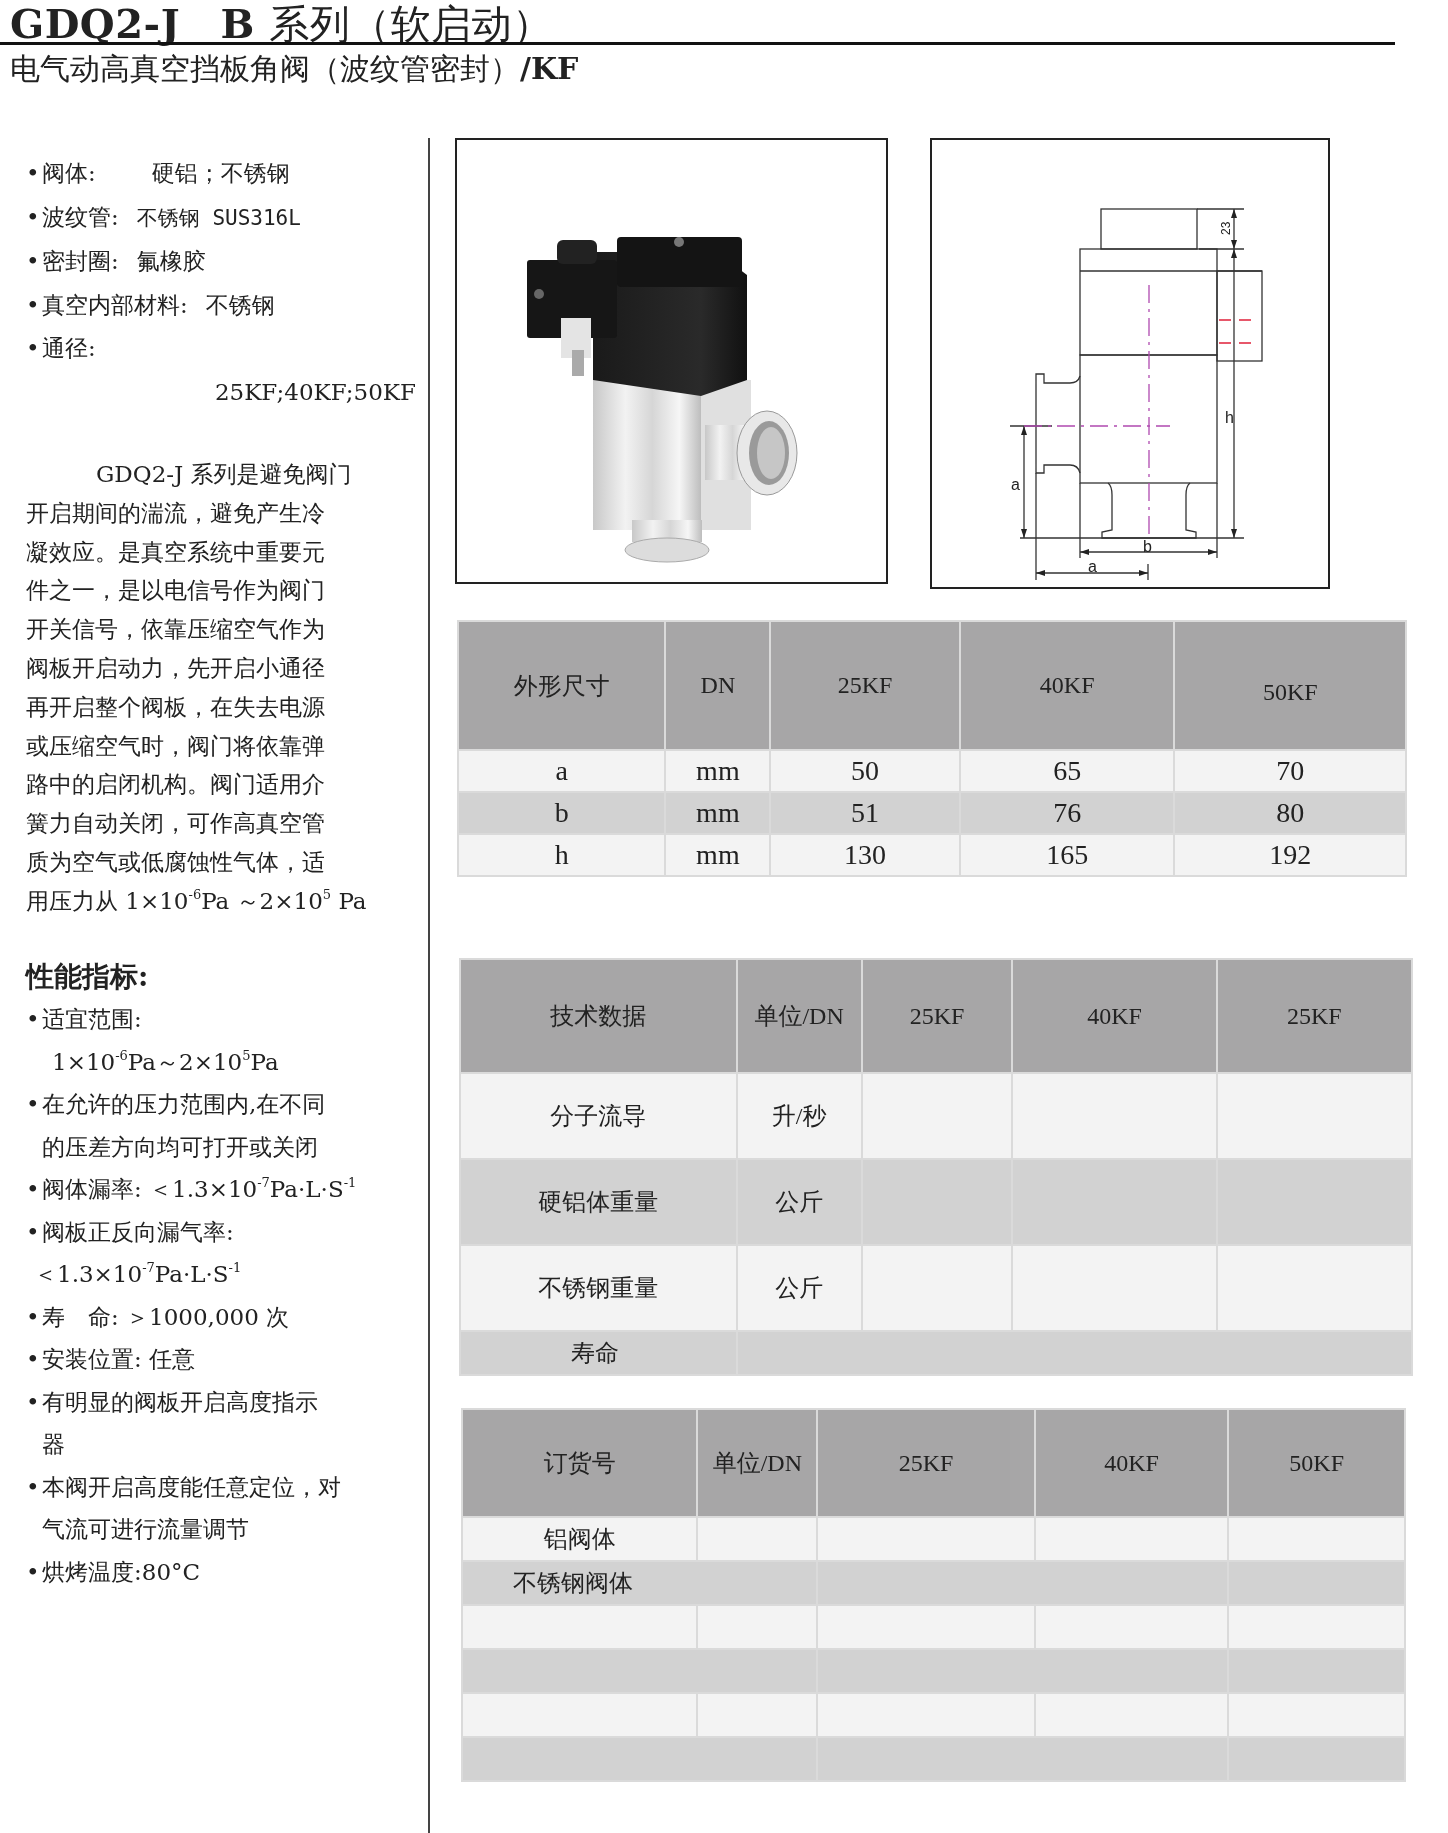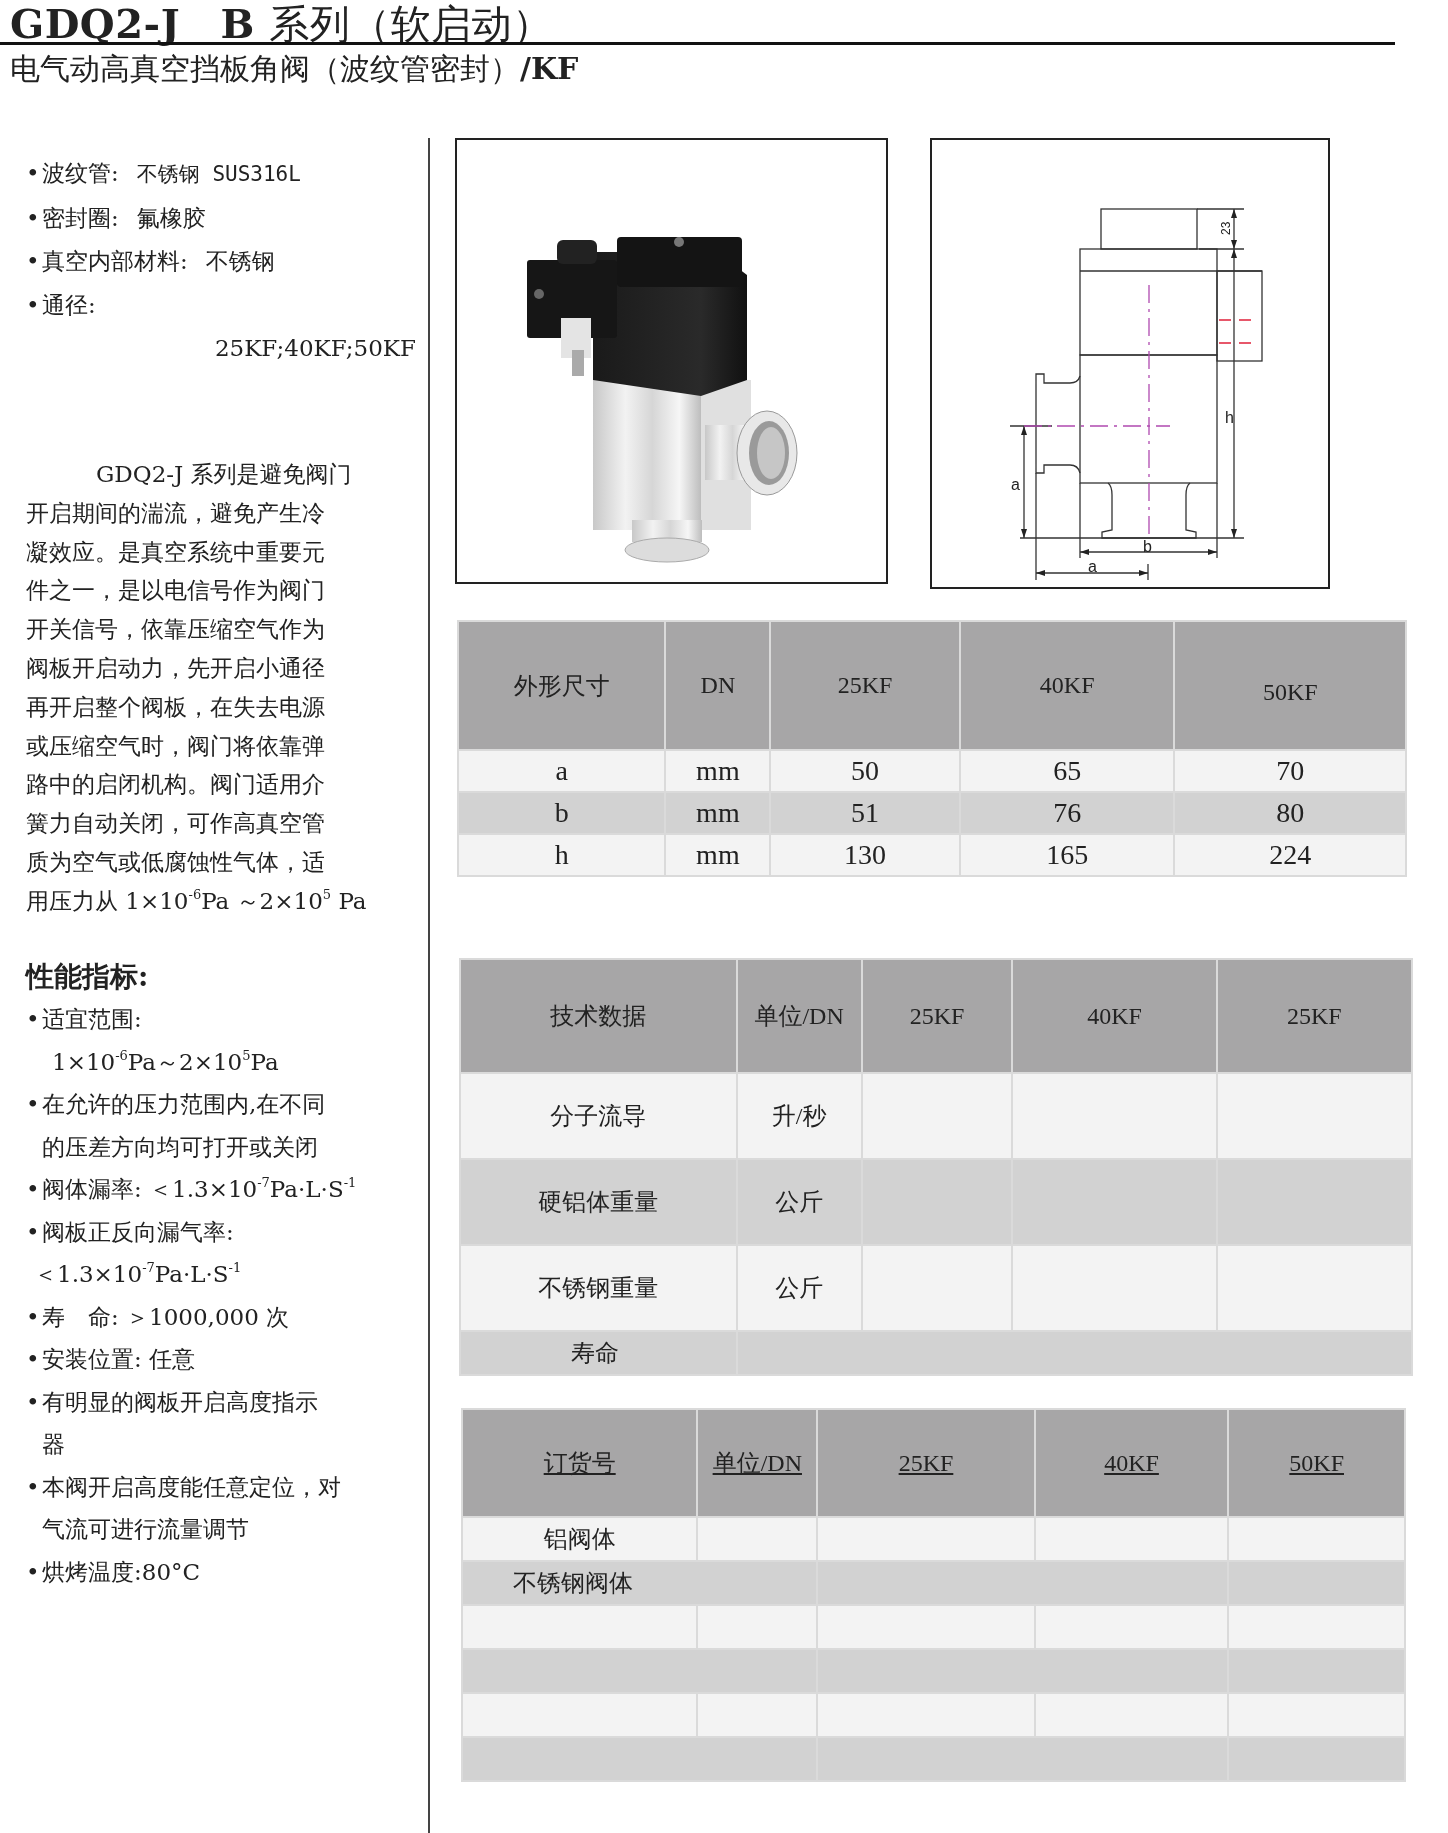--- a/index.html
+++ b/index.html
@@ -33,38 +33,39 @@
   table.spec tr.light td { background:#f3f3f3; }
   table.spec tr.dark td { background:#d2d2d2; }
   #t1 { left:457px; top:620px; width:950px; font-size:28px; }
   #t1 tr.head td { height:113px; }
   #t1 tr.row td { height:40px; }
   #t2 { left:459px; top:958px; width:954px; font-size:24px; }
   #t2 tr.head td { height:112px; }
   #t2 tr.row td { height:84px; }
   #t2 tr.last td { height:42px; }
   #t3 { left:461px; top:1408px; width:945px; font-size:24px; }
-  #t3 tr.head td { height:106px;text-decoration:underline; }
+  #t3 tr.head td { height:106px; }
   #t3 tr.row td { height:42px; }
 </style>
 </head>
 <body>
 
 <div class="abs title1">
   <span>GDQ2-J　B</span>
   <span class="cn">系列（软启动）</span>
 </div>
 <div class="abs title-rule"></div>
 <div class="abs title2">
   <span>电气动高真空挡板角阀（波纹管密封）</span><span class="kf">/KF</span>
 </div>
 
 <div class="abs vdivider"></div>
 
 <div class="abs left spec-list">
+  <div class="bullet-line"><span class="dot">•</span><span>阀体:</span><span style="display:inline-block;width:56px"></span><span>硬铝；不锈钢</span></div>
   <div class="bullet-line"><span class="dot">•</span><span>波纹管:</span><span style="display:inline-block;width:18px"></span><span style="font-family:'DejaVu Sans Mono','Liberation Mono',monospace;font-size:21px">不锈钢 SUS316L</span></div>
   <div class="bullet-line"><span class="dot">•</span><span>密封圈:</span><span style="display:inline-block;width:18px"></span><span>氟橡胶</span></div>
   <div class="bullet-line"><span class="dot">•</span><span>真空内部材料:</span><span style="display:inline-block;width:18px"></span><span>不锈钢</span></div>
   <div class="bullet-line"><span class="dot">•</span><span>通径:</span></div>
   <div class="bullet-line indent-val" style="padding-left:16px">25KF;40KF;50KF</div>
 </div>
 
 <div class="abs left desc">
   <div class="first">GDQ2-J 系列是避免阀门</div>
   <div>开启期间的湍流，避免产生冷</div>
@@ -228,21 +229,21 @@
         <td>mm</td>
         <td>51</td>
         <td>76</td>
         <td>80</td>
   </tr>
   <tr class="row light">
     <td>h</td>
         <td>mm</td>
         <td>130</td>
         <td>165</td>
-        <td>224</td>
+        <td>192</td>
   </tr>
 </tbody>
   </table>
 
 <table class="spec" id="t2">
   <colgroup>
       <col style="width:275px">
       <col style="width:124px">
       <col style="width:150px">
       <col style="width:203px">

